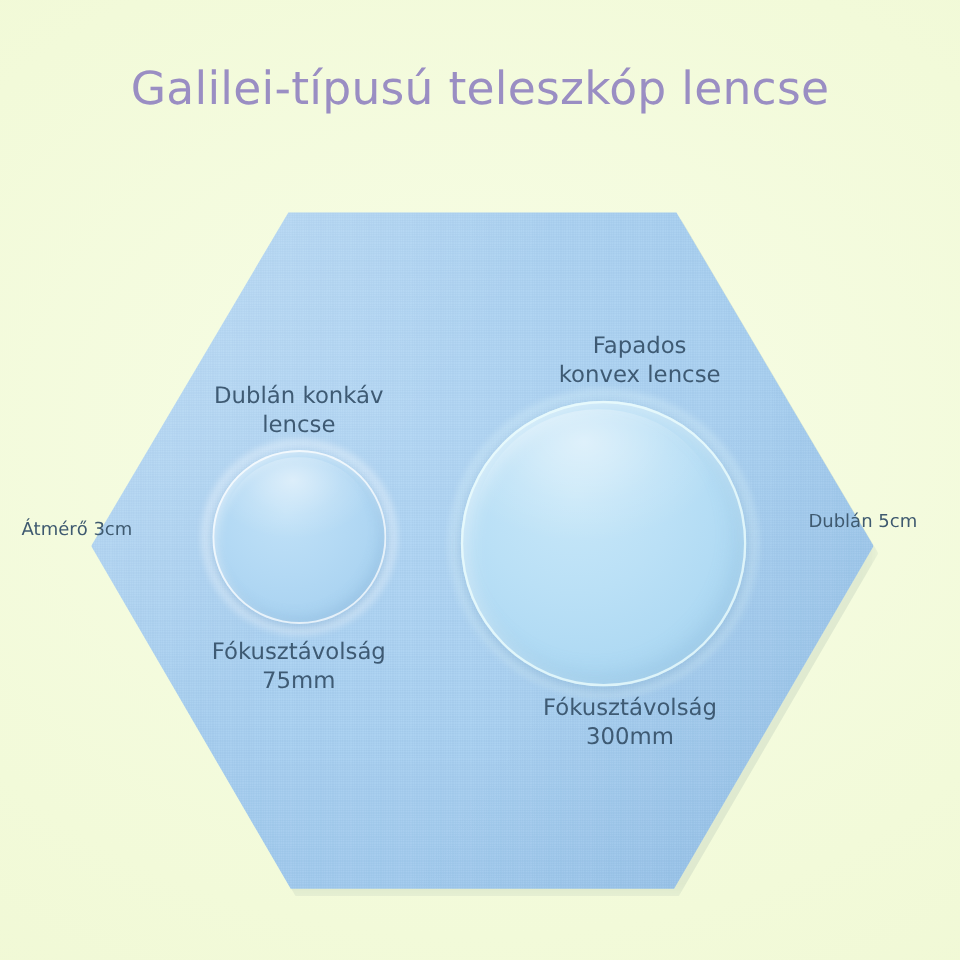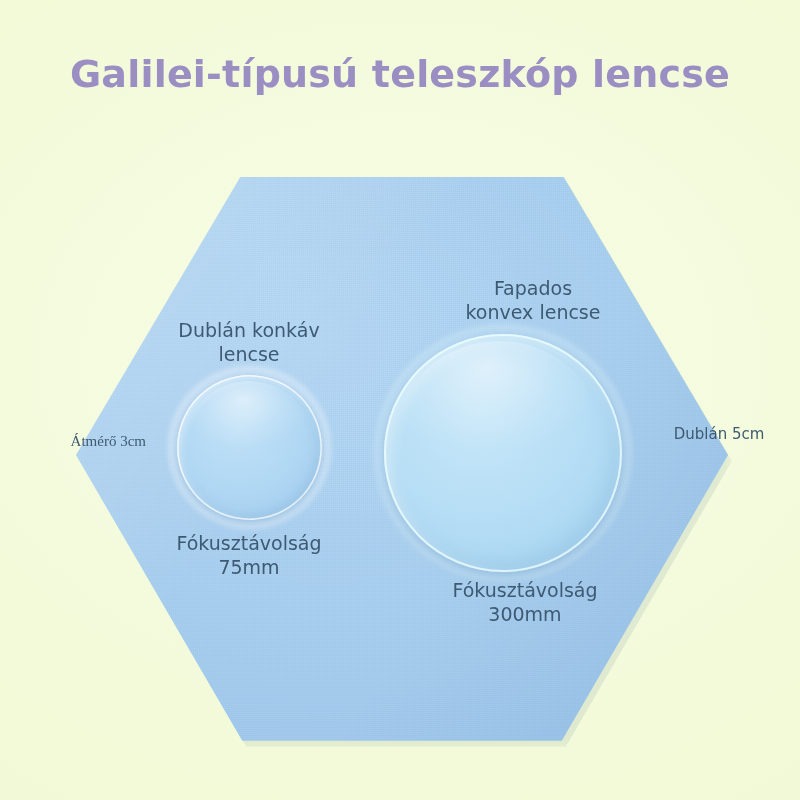--- a/index.html
+++ b/index.html
@@ -24,21 +24,21 @@
   }
 
   
   #title {
     position: absolute;
     left: 0;
     top: 52px;
     width: 800px;
     text-align: center;
     font-size: 38px;
-    font-weight: 700;
+    font-weight: 400;
     letter-spacing: 0.2px;
     color: #9a8ec3;
     white-space: nowrap;
   }
 
   
   #board-wrap {
     position: absolute;
     left: 76px;
     top: 175px;
@@ -174,21 +174,21 @@
   .label.small {
     font-size: 15px;
     color: #3f5a70;
     line-height: 1.25;
   }
 
   #label-concave-name   { left: 124px; top: 318px; width: 250px; }
   #label-convex-name    { left: 408px; top: 276px; width: 250px; }
   #label-concave-focal  { left: 124px; top: 531px; width: 250px; }
   #label-convex-focal   { left: 400px; top: 578px; width: 250px; }
-  #label-diameter-left  { left: 18px;  top: 432px; width: 128px; text-align: right; font-family: Liberation Serif, serif; }
+  #label-diameter-left  { left: 18px;  top: 432px; width: 128px; text-align: left; }
   #label-diameter-right { left: 655px; top: 425px; width: 128px; text-align: center; }
 </style>
 </head>
 <body>
 
 <div id="stage">
 
   <div id="title">Galilei-típusú teleszkóp lencse</div>
 
   <div id="board-wrap">

